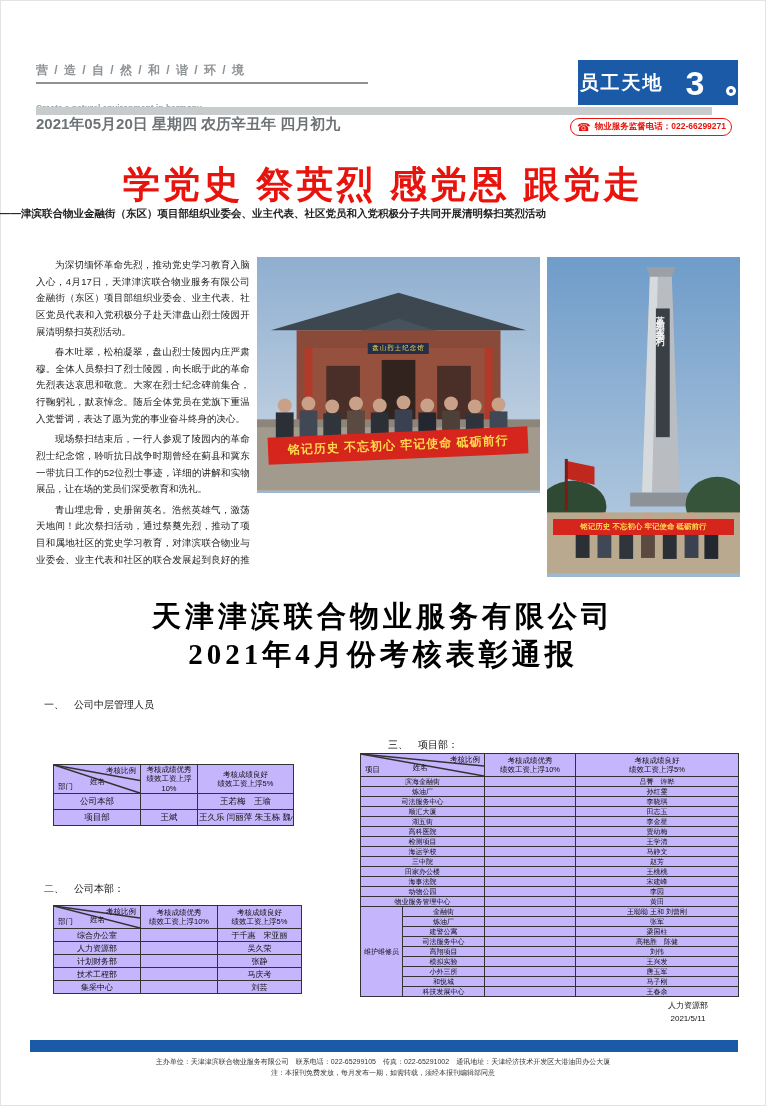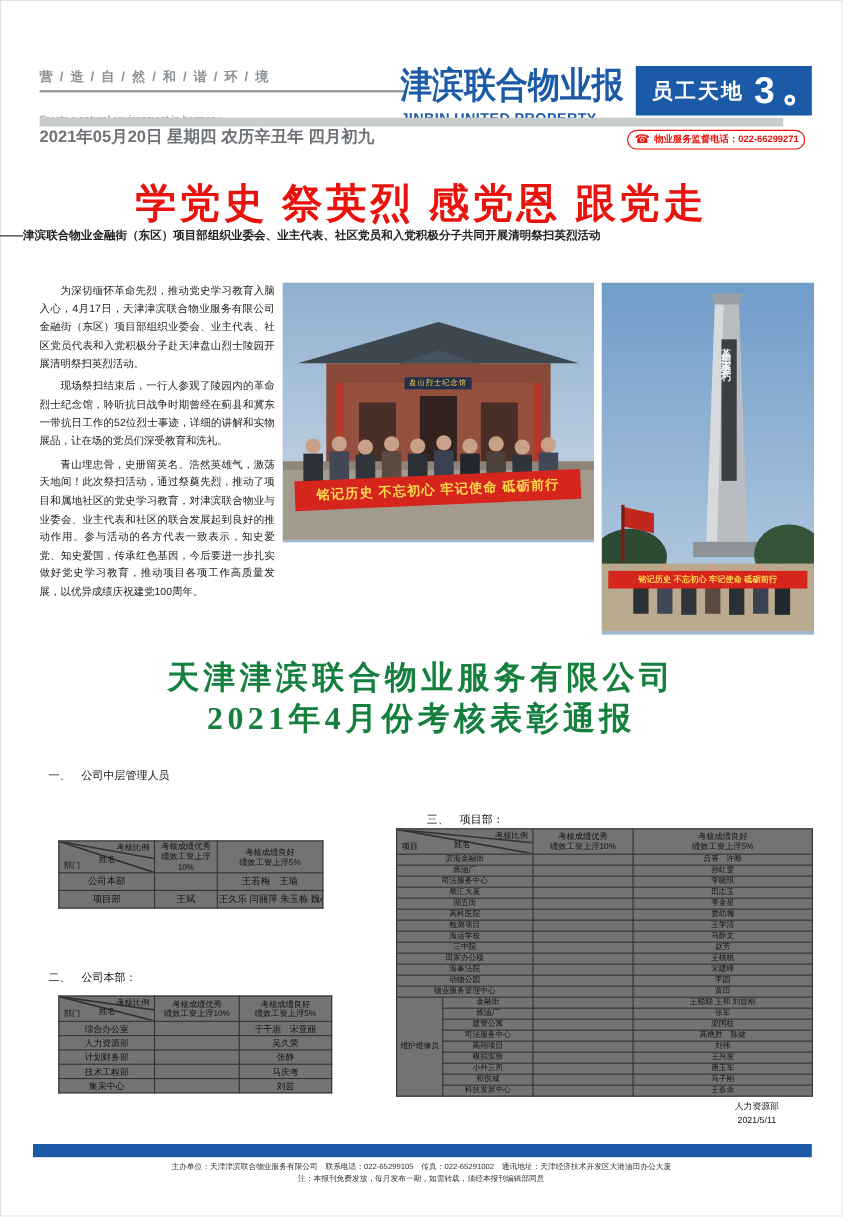--- a/index.html
+++ b/index.html
@@ -10,21 +10,21 @@
   .slogan-block{position:absolute;left:36px;top:62px;width:332px;}
   .slogan-cn{font-size:12px;font-weight:bold;color:#8d9296;letter-spacing:1.5px;
              border-bottom:2px solid #8d9296;padding-bottom:3px;}
   .slogan-en{font-size:8.5px;color:#9aa0a5;margin-top:19px;font-weight:bold;}
   .date-line{font-size:15px;color:#6d7277;margin-top:2px;font-weight:bold;}
   .masthead{position:absolute;left:364px;top:56px;width:212px;color:#1a5aa6;}
   .masthead-cn{font-size:29px;font-weight:900;letter-spacing:0px;white-space:nowrap;
                transform:scaleY(1.12);transform-origin:left top;}
   .masthead-en{font-size:13px;font-weight:bold;letter-spacing:0.4px;margin-top:4px;white-space:nowrap;}
   .section-box{position:absolute;left:578px;top:60px;width:160px;height:45px;background:#1a5aa6;
-               color:#fff;display:flex;align-items:center;justify-content:center;gap:9px;}
+               color:#fff;display:flex;align-items:center;justify-content:center;gap:22px;}
   .section-label{font-size:19px;font-weight:bold;letter-spacing:2px;}
   .page-num{font-size:34px;font-weight:900;line-height:1;}
   .page-dot{width:10px;height:10px;border-radius:50%;background:#fff;position:relative;top:8px;}
   .page-dot::after{content:"";position:absolute;inset:3px;border-radius:50%;background:#1a5aa6;}
   .gray-bar{position:absolute;left:36px;top:107px;width:676px;height:8px;background:#c9cccd;}
   .hotline{position:absolute;left:570px;top:118px;width:148px;height:16px;border:1px solid #e8130c;
            border-radius:9px;display:flex;align-items:center;gap:4px;padding:0 6px;
            color:#e8130c;font-size:8.5px;font-weight:bold;background:#fff;white-space:nowrap;}
   .phone-glyph{font-size:11px;line-height:1;}
   
@@ -44,30 +44,30 @@
   .banner1{position:absolute;left:4%;bottom:34px;width:92%;background:#d6251c;color:#ffd94d;
            font-size:12px;font-weight:bold;text-align:center;padding:5px 0;
            transform:rotate(-2.5deg);letter-spacing:1px;white-space:nowrap;}
   .banner2{position:absolute;left:3%;bottom:42px;width:94%;background:#d6251c;color:#ffd94d;
            font-size:7.5px;font-weight:bold;text-align:center;padding:3px 0;white-space:nowrap;}
   .monument-text{position:absolute;left:55%;top:52px;writing-mode:vertical-rl;color:#f2f2f2;
                  font-size:9px;letter-spacing:3px;font-weight:bold;}
   .gate-sign{position:absolute;left:50%;top:86px;transform:translateX(-50%);background:#24304a;
              color:#ffd94d;font-size:6.5px;padding:1px 4px;white-space:nowrap;letter-spacing:1px;}
   
-  .notice-title{position:absolute;left:0;right:0;top:598px;text-align:center;color:#15803d;
+  .notice-title{position:absolute;left:0;right:0;top:598px;text-align:center;color:#000000;
                 font-family:"Liberation Serif","DejaVu Serif",serif;font-weight:bold;
                 font-size:29px;letter-spacing:4px;line-height:1.3;}
   .notice-intro{position:absolute;left:56px;top:699px;width:662px;font-size:9.5px;color:#111;line-height:1.5;}
   .sec-label{position:absolute;font-size:10px;color:#111;}
   .sec1{left:44px;top:698px;}
   .sec2{left:44px;top:882px;}
   .sec3{left:388px;top:738px;}
   
-  table{border-collapse:collapse;table-layout:fixed;position:absolute;background:#737373;padding-left:27px;}
+  table{border-collapse:collapse;table-layout:fixed;position:absolute;background:#c4b5fd;padding-left:27px;}
   td,th{border:1px solid #333;text-align:center;vertical-align:middle;color:#111;
         font-weight:normal;padding:0 1px;overflow:hidden;white-space:nowrap;}
   th.two-line{white-space:pre-line;line-height:1.25;}
   .t1{left:53px;top:764px;width:240px;}
   .t1 th{height:23px;font-size:7.5px;}
   .t1 td{height:15px;font-size:8.5px;}
   .t2{left:53px;top:905px;width:248px;}
   .t2 th{height:22px;font-size:7.5px;}
   .t2 td{height:12px;font-size:8px;}
   .t3{left:360px;top:753px;width:378px;}
@@ -89,44 +89,41 @@
 <body>
 
 <div class="page">
 
   <div class="slogan-block">
     <div class="slogan-cn">营 / 造 / 自 / 然 / 和 / 谐 / 环 / 境</div>
     <div class="slogan-en">Create a natural environment in harmony</div>
     <div class="date-line">2021年05月20日 星期四 农历辛丑年 四月初九</div>
   </div>
 
-  <div class="masthead">
-    <div class="masthead-cn">津滨联合物业报</div>
-    <div class="masthead-en">JINBIN UNITED PROPERTY</div>
-  </div>
 
   <div class="section-box">
     <span class="section-label">员工天地</span>
     <span class="page-num">3</span>
     <span class="page-dot"></span>
   </div>
 
   <div class="gray-bar"></div>
 
   <div class="hotline">
     <span class="phone-glyph">☎</span>
     <span>物业服务监督电话：022-66299271</span>
   </div>
 
   <div class="headline">学党史 祭英烈 感党恩 跟党走</div>
   <div class="subtitle">——津滨联合物业金融街（东区）项目部组织业委会、业主代表、社区党员和入党积极分子共同开展清明祭扫英烈活动</div>
 
   <div class="article">
     <div class="article-text">
       <p>为深切缅怀革命先烈，推动党史学习教育入脑入心，4月17日，天津津滨联合物业服务有限公司金融街（东区）项目部组织业委会、业主代表、社区党员代表和入党积极分子赴天津盘山烈士陵园开展清明祭扫英烈活动。</p>
+      <p>春木吐翠，松柏凝翠，盘山烈士陵园内庄严肃穆。全体人员祭扫了烈士陵园，向长眠于此的革命先烈表达哀思和敬意。大家在烈士纪念碑前集合，行鞠躬礼，默哀悼念。随后全体党员在党旗下重温入党誓词，表达了愿为党的事业奋斗终身的决心。</p>
       <p>现场祭扫结束后，一行人参观了陵园内的革命烈士纪念馆，聆听抗日战争时期曾经在蓟县和冀东一带抗日工作的52位烈士事迹，详细的讲解和实物展品，让在场的党员们深受教育和洗礼。</p>
       <p>青山埋忠骨，史册留英名。浩然英雄气，激荡天地间！此次祭扫活动，通过祭奠先烈，推动了项目和属地社区的党史学习教育，对津滨联合物业与业委会、业主代表和社区的联合发展起到良好的推动作用。参与活动的各方代表一致表示，知史爱党、知史爱国，传承红色基因，今后要进一步扎实做好党史学习教育，推动项目各项工作高质量发展，以优异成绩庆祝建党100周年。</p>
     </div>
 
     <div class="photo photo1">
       <svg viewBox="0 0 286 236" preserveAspectRatio="none">
         <defs>
           <linearGradient id="sky1" x1="0" y1="0" x2="0" y2="1">
             <stop offset="0" stop-color="#8fafd0"></stop>
               <stop offset="1" stop-color="#cdd9e6"></stop>

